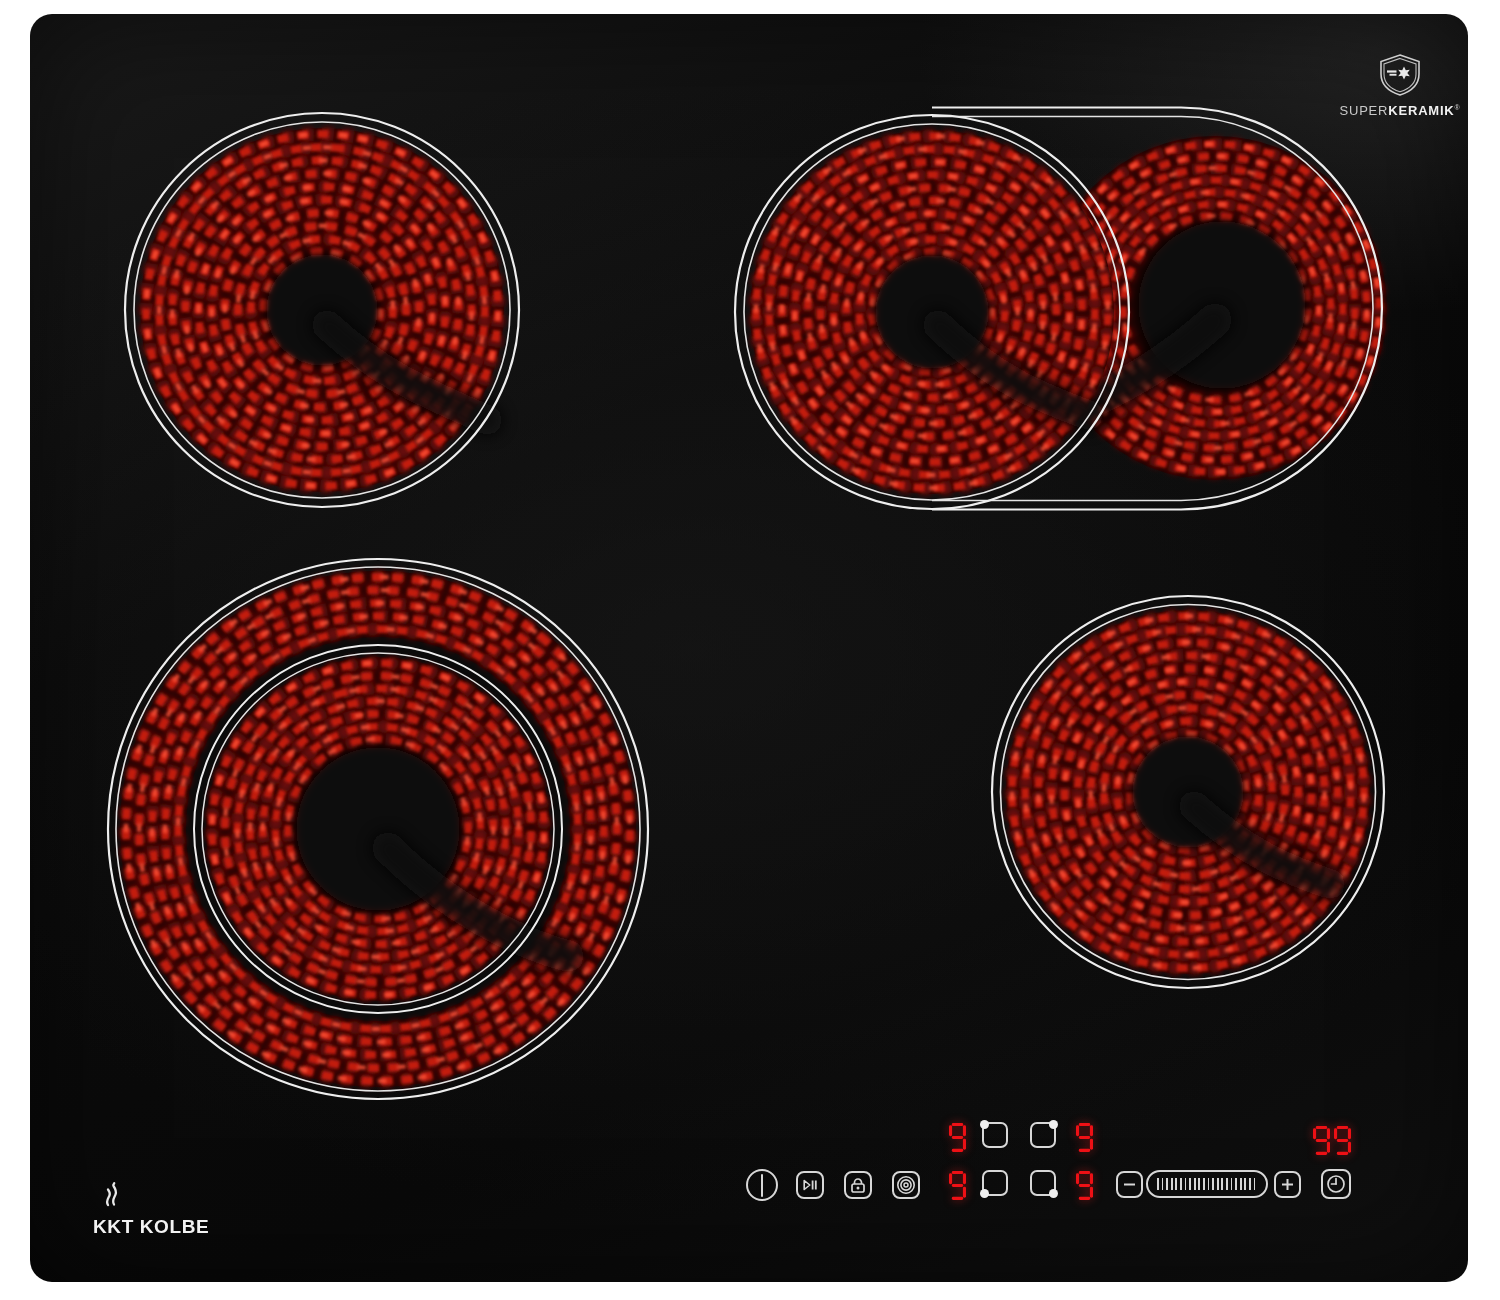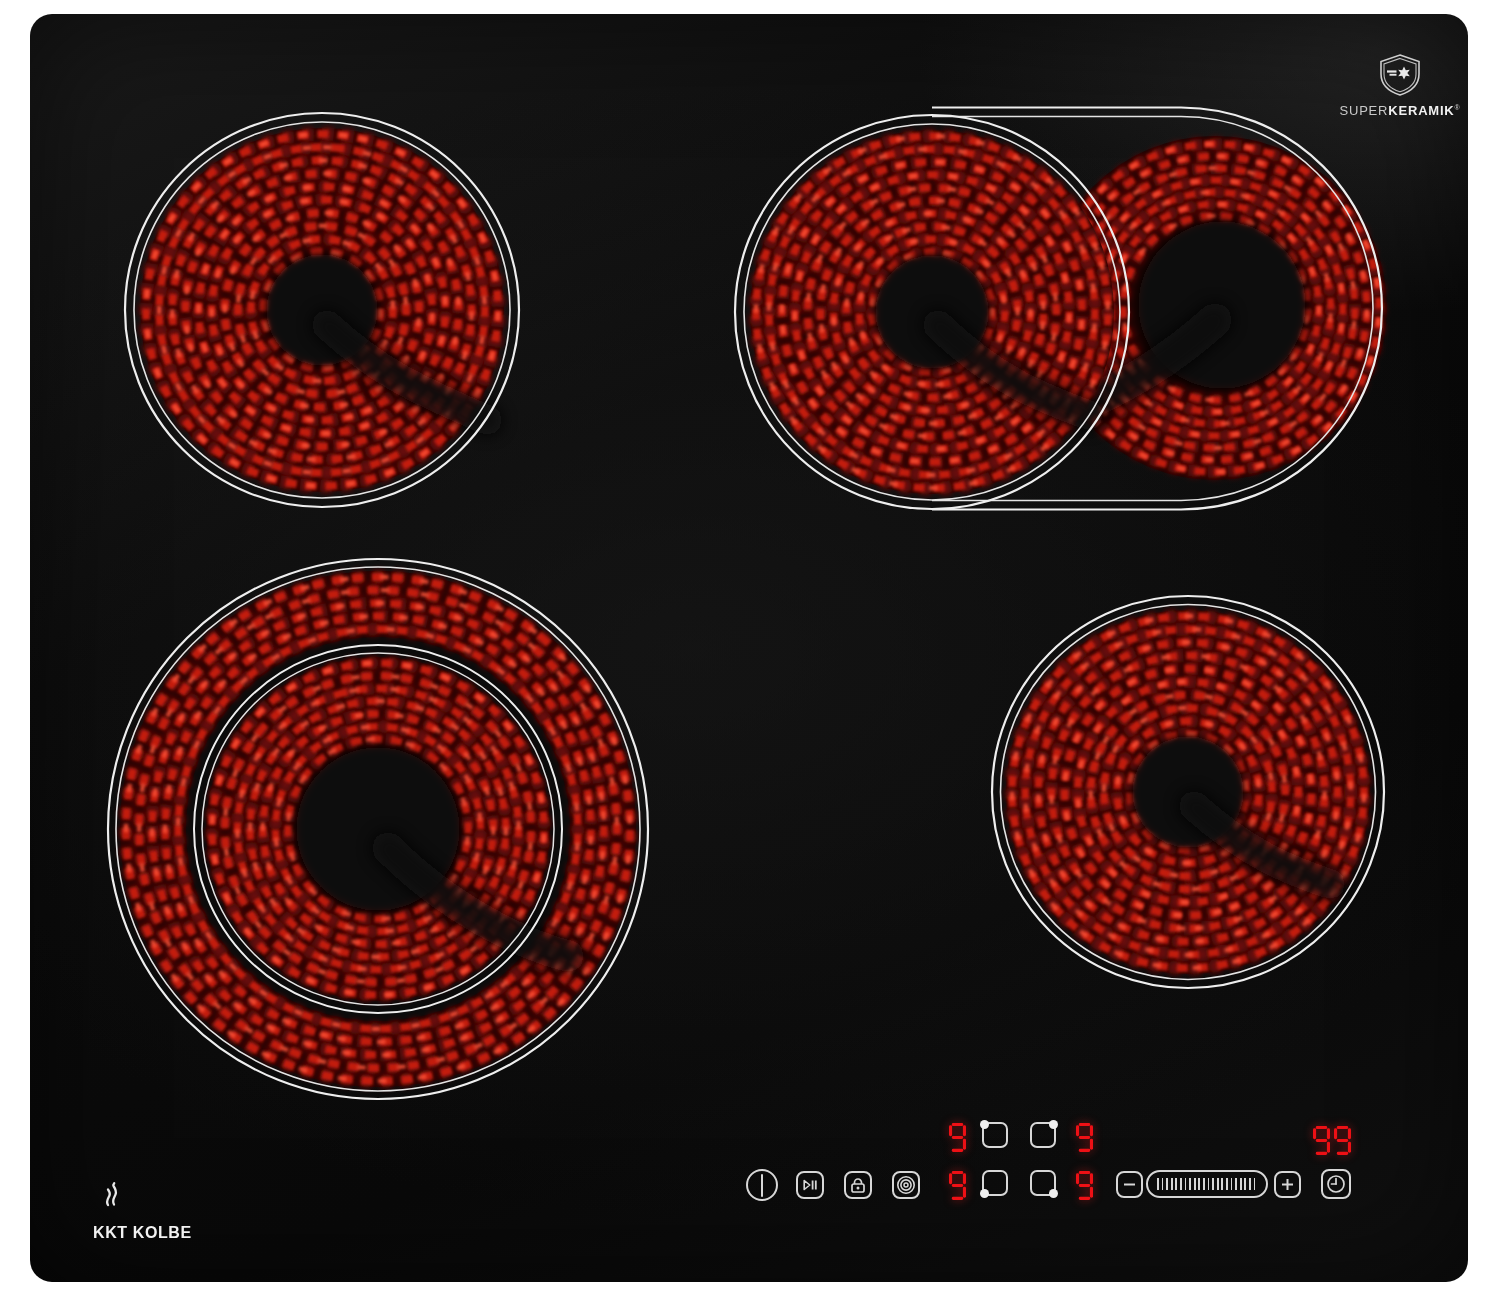--- a/index.html
+++ b/index.html
@@ -36,21 +36,21 @@
             filter:drop-shadow(0 0 4px rgba(255,25,25,.55));}
   .sevenseg svg rect{fill:#ee1015;}
   
   .sk-logo{position:absolute;left:1304px;top:40px;width:132px;display:flex;flex-direction:column;
            align-items:center;color:#cfcfcf;}
   .sk-text{margin-top:7px;font-size:13px;letter-spacing:.8px;color:#c9c9c9;white-space:nowrap;}
   .sk-text b{color:#f1f1f1;}
   .sk-text sup{font-size:7px;color:#cfcfcf;}
   .kolbe-logo{position:absolute;left:63px;top:1166px;color:#f2f2f2;}
   .kolbe-logo .flame{margin-left:8px;}
-  .kolbe-logo .name{font-size:16px;font-weight:bold;letter-spacing:.6px;margin-top:12px;}
+  .kolbe-logo .name{font-size:19px;font-weight:bold;letter-spacing:.6px;margin-top:4px;}
 </style>
 </head>
 <body>
 
 <div class="canvas">
 
   <svg width="0" height="0" style="position:absolute">
     <defs>
       <filter id="b1" x="-60%" y="-60%" width="220%" height="220%">
           <feGaussianBlur stdDeviation="1.4"></feGaussianBlur>

